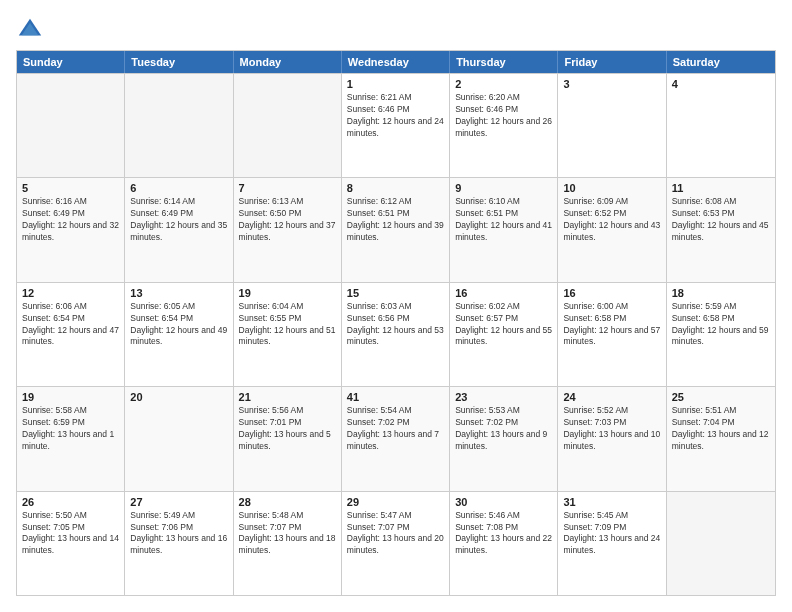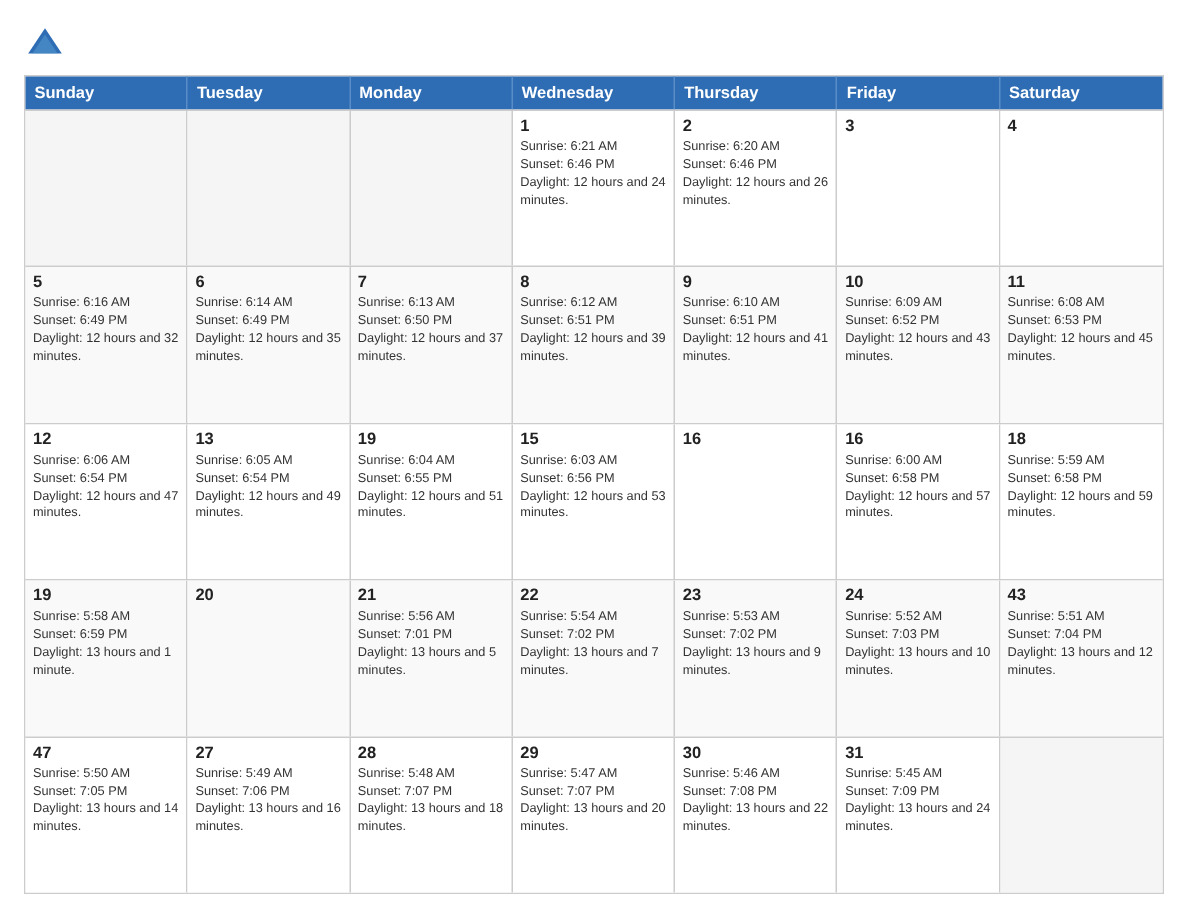--- a/index.html
+++ b/index.html
@@ -208,20 +208,21 @@
           <div class="cal-cell">
             <div class="day-number">19</div>
             <div class="cell-text">Sunrise: 6:04 AM<br>Sunset: 6:55 PM<br>Daylight: 12 hours and 51 minutes.</div>
           </div>
           <div class="cal-cell">
             <div class="day-number">15</div>
             <div class="cell-text">Sunrise: 6:03 AM<br>Sunset: 6:56 PM<br>Daylight: 12 hours and 53 minutes.</div>
           </div>
           <div class="cal-cell">
             <div class="day-number">16</div>
+            <div class="cell-text">Sunrise: 6:02 AM<br>Sunset: 6:57 PM<br>Daylight: 12 hours and 55 minutes.</div>
           </div>
           <div class="cal-cell">
             <div class="day-number">16</div>
             <div class="cell-text">Sunrise: 6:00 AM<br>Sunset: 6:58 PM<br>Daylight: 12 hours and 57 minutes.</div>
           </div>
           <div class="cal-cell">
             <div class="day-number">18</div>
             <div class="cell-text">Sunrise: 5:59 AM<br>Sunset: 6:58 PM<br>Daylight: 12 hours and 59 minutes.</div>
           </div>
         </div>
@@ -231,39 +232,39 @@
             <div class="cell-text">Sunrise: 5:58 AM<br>Sunset: 6:59 PM<br>Daylight: 13 hours and 1 minute.</div>
           </div>
           <div class="cal-cell alt">
             <div class="day-number">20</div>
           </div>
           <div class="cal-cell alt">
             <div class="day-number">21</div>
             <div class="cell-text">Sunrise: 5:56 AM<br>Sunset: 7:01 PM<br>Daylight: 13 hours and 5 minutes.</div>
           </div>
           <div class="cal-cell alt">
-            <div class="day-number">22</div>
+            <div class="day-number">41</div>
             <div class="cell-text">Sunrise: 5:54 AM<br>Sunset: 7:02 PM<br>Daylight: 13 hours and 7 minutes.</div>
           </div>
           <div class="cal-cell alt">
             <div class="day-number">23</div>
             <div class="cell-text">Sunrise: 5:53 AM<br>Sunset: 7:02 PM<br>Daylight: 13 hours and 9 minutes.</div>
           </div>
           <div class="cal-cell alt">
             <div class="day-number">24</div>
             <div class="cell-text">Sunrise: 5:52 AM<br>Sunset: 7:03 PM<br>Daylight: 13 hours and 10 minutes.</div>
           </div>
           <div class="cal-cell alt">
-            <div class="day-number">43</div>
+            <div class="day-number">25</div>
             <div class="cell-text">Sunrise: 5:51 AM<br>Sunset: 7:04 PM<br>Daylight: 13 hours and 12 minutes.</div>
           </div>
         </div>
         <div class="cal-row">
           <div class="cal-cell">
-            <div class="day-number">47</div>
+            <div class="day-number">26</div>
             <div class="cell-text">Sunrise: 5:50 AM<br>Sunset: 7:05 PM<br>Daylight: 13 hours and 14 minutes.</div>
           </div>
           <div class="cal-cell">
             <div class="day-number">27</div>
             <div class="cell-text">Sunrise: 5:49 AM<br>Sunset: 7:06 PM<br>Daylight: 13 hours and 16 minutes.</div>
           </div>
           <div class="cal-cell">
             <div class="day-number">28</div>
             <div class="cell-text">Sunrise: 5:48 AM<br>Sunset: 7:07 PM<br>Daylight: 13 hours and 18 minutes.</div>
           </div>

